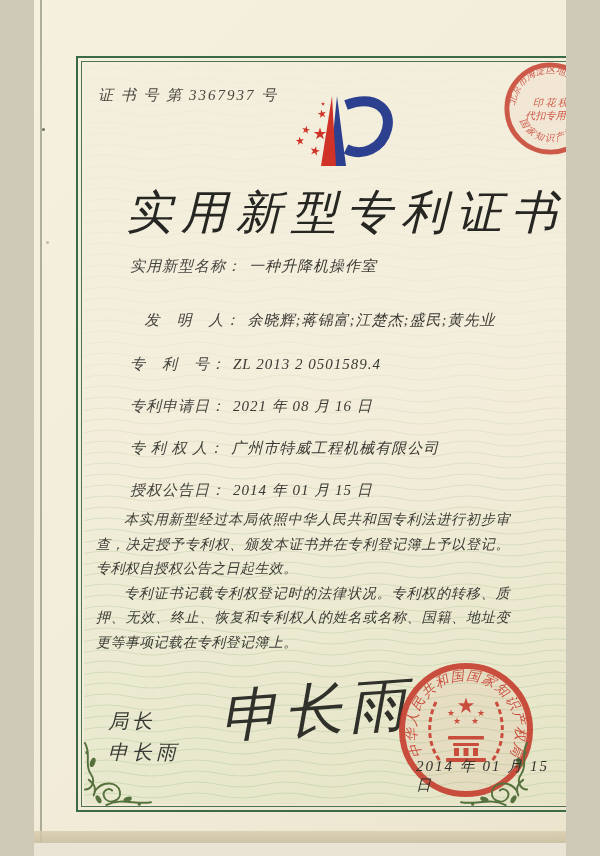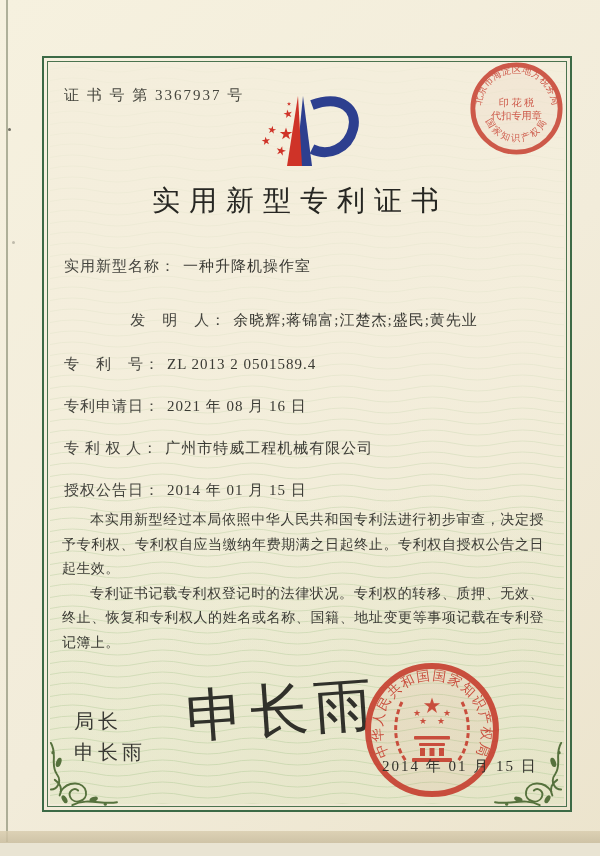--- a/index.html
+++ b/index.html
@@ -1,21 +1,22 @@
 <!DOCTYPE html>
 <html><head>
 <meta charset="utf-8">
 <style>
   html,body { margin:0; padding:0; background:#cfc9b8; }
   .scan {
-    position:relative; width:600px; height:856px; margin:0 auto;
+    position:relative; width:532px; height:856px; margin:0 auto;
     background:linear-gradient(135deg,#f6f1df 0%,#f2ecda 55%,#ece4cd 100%);
     overflow:hidden;
     font-family:"Liberation Serif","DejaVu Serif",serif;
     color:#3c3c38;
+    font-style:italic;
   }
   .edge-left { position:absolute; left:6px; top:0; bottom:14px; width:2px; background:rgba(70,80,50,.4); }
   .speck { position:absolute; width:3px; height:3px; border-radius:50%; background:rgba(40,40,30,.65); }
   .bottom-shadow { position:absolute; left:0; right:0; top:831px; height:12px;
     background:linear-gradient(180deg,#d9cdaf,#c9bd9f); opacity:.85; }
   .bottom-paper { position:absolute; left:0; right:0; top:843px; bottom:0; background:#e9e4d3; }
 
   .frame { position:absolute; left:42px; top:56px; width:526px; height:752px;
     border:2px solid #3c6a46; }
   .frame-inner { position:absolute; inset:3px; border:1px solid #4b734f; }
@@ -23,25 +24,25 @@
   .wave-fade { position:absolute; inset:6px; pointer-events:none;
     background:linear-gradient(180deg, rgba(244,238,220,.92) 0%, rgba(244,238,220,.78) 38%,
       rgba(240,238,214,.35) 62%, rgba(238,240,212,0) 100%); }
   .tint-bottom { position:absolute; left:6px; right:6px; bottom:6px; height:42%; pointer-events:none;
     background:linear-gradient(180deg, rgba(213,227,183,0) 0%, rgba(213,227,183,.24) 60%, rgba(213,227,183,.32) 100%); }
 
   .cert-no { position:absolute; left:64px; top:86px; font-size:15px; letter-spacing:2px; color:#46463e; }
   .logo { position:absolute; left:232px; top:88px; width:140px; height:96px; }
   .tax-stamp { position:absolute; left:468px; top:60px; width:97px; height:97px; opacity:.82; }
 
-  .title { position:absolute; left:0; right:0; top:182px; text-align:center;
-    font-size:28px; font-weight:500; letter-spacing:9px; color:#262622; }
+  .title { position:absolute; left:0; right:0; top:182px; text-align:right;
+    font-size:46px; font-weight:500; letter-spacing:9px; color:#262622; }
 
   .fields { position:absolute; left:64px; top:256px; right:56px; font-size:15px; }
-  .row { height:20px; line-height:20px; white-space:nowrap; }
+  .row { height:20px; line-height:20px; white-space:nowrap;margin-left:32px; }
   .row .lbl { color:#44443e; letter-spacing:1px; }
   .row .val { margin-left:7px; color:#3a3a34; letter-spacing:1px; }
   .mb-a { margin-bottom:34px; } .mb-b { margin-bottom:24px;text-align:center; } .mb-c { margin-bottom:22px; }
 
   .paras { position:absolute; left:62px; right:56px; top:508px; font-size:14px;
     line-height:24.5px; text-align:justify; color:#3b3b35; }
   .paras p { margin:0; text-indent:2em; letter-spacing:.4px; }
 
   .director { position:absolute; left:74px; top:706px; font-size:20px; line-height:31px;
     letter-spacing:4px; color:#3a3a34; }
@@ -133,21 +134,21 @@
     </div>
     <div class="row mb-c">
       <span class="lbl">专 利 权 人：</span><span class="val">广州市特威工程机械有限公司</span>
     </div>
     <div class="row">
       <span class="lbl">授权公告日：</span><span class="val">2014 年 01 月 15 日</span>
     </div>
   </div>
 
   <div class="paras">
-    <p>本实用新型经过本局依照中华人民共和国专利法进行初步审查，决定授予专利权、专利权自应当缴纳年费期满之日起终止。专利权自授权公告之日起生效。</p>
+    <p>本实用新型经过本局依照中华人民共和国专利法进行初步审查，决定授予专利权、颁发本证书并在专利登记簿上予以登记。专利权自授权公告之日起生效。</p>
     <p>专利证书记载专利权登记时的法律状况。专利权的转移、质押、无效、终止、恢复和专利权人的姓名或名称、国籍、地址变更等事项记载在专利登记簿上。</p>
   </div>
 
   <div class="director">
     <div>局长</div>
     <div>申长雨</div>
   </div>
   <div class="sig">申长雨</div>
 
   <div class="seal-date">2014 年 01 月 15 日</div>

